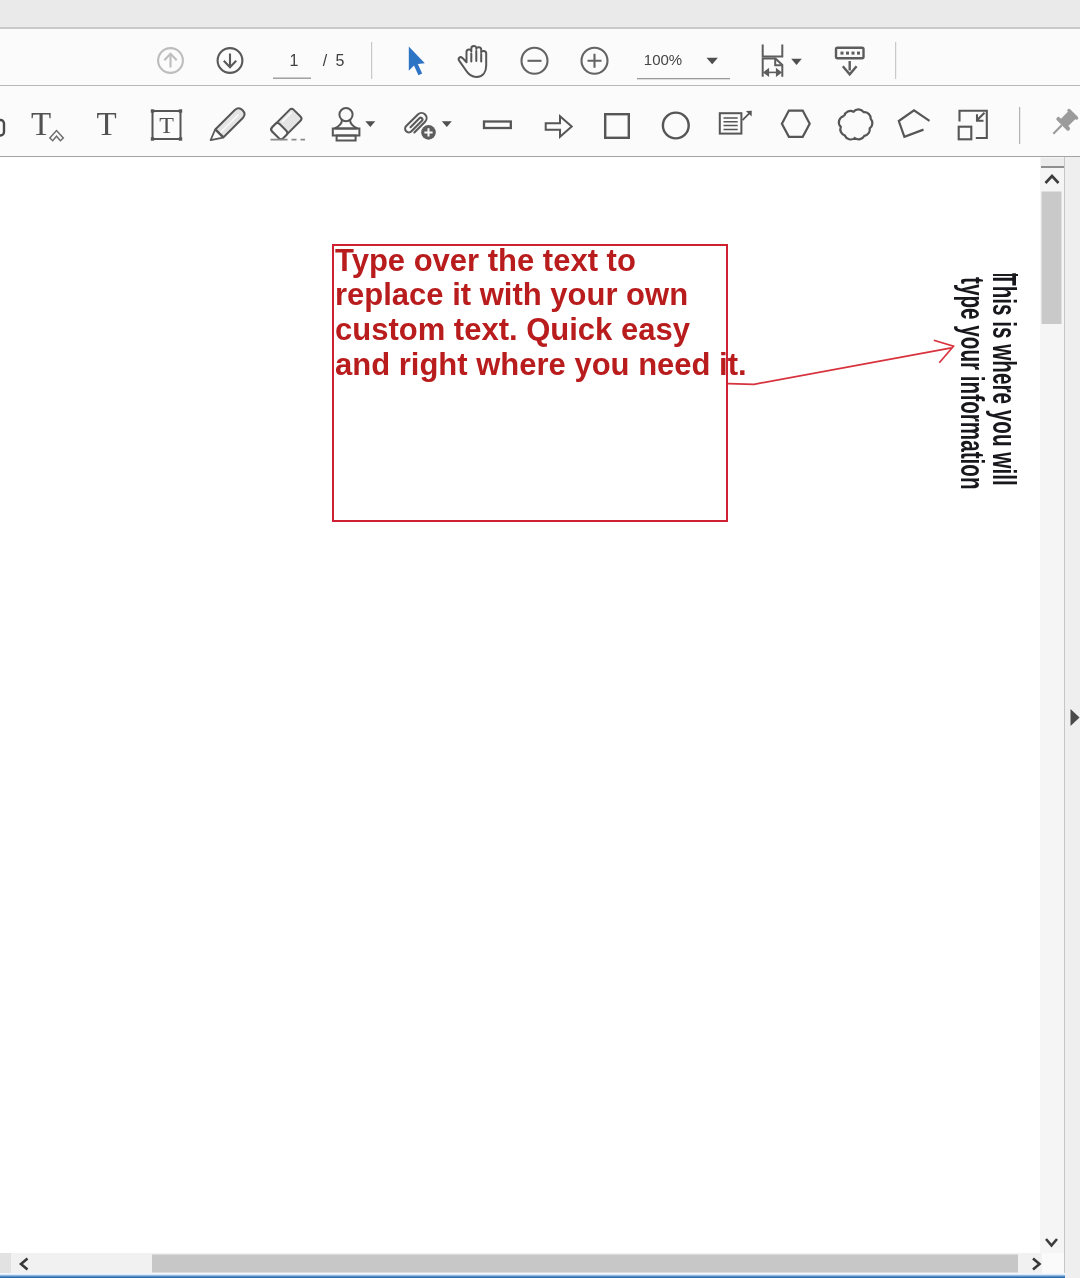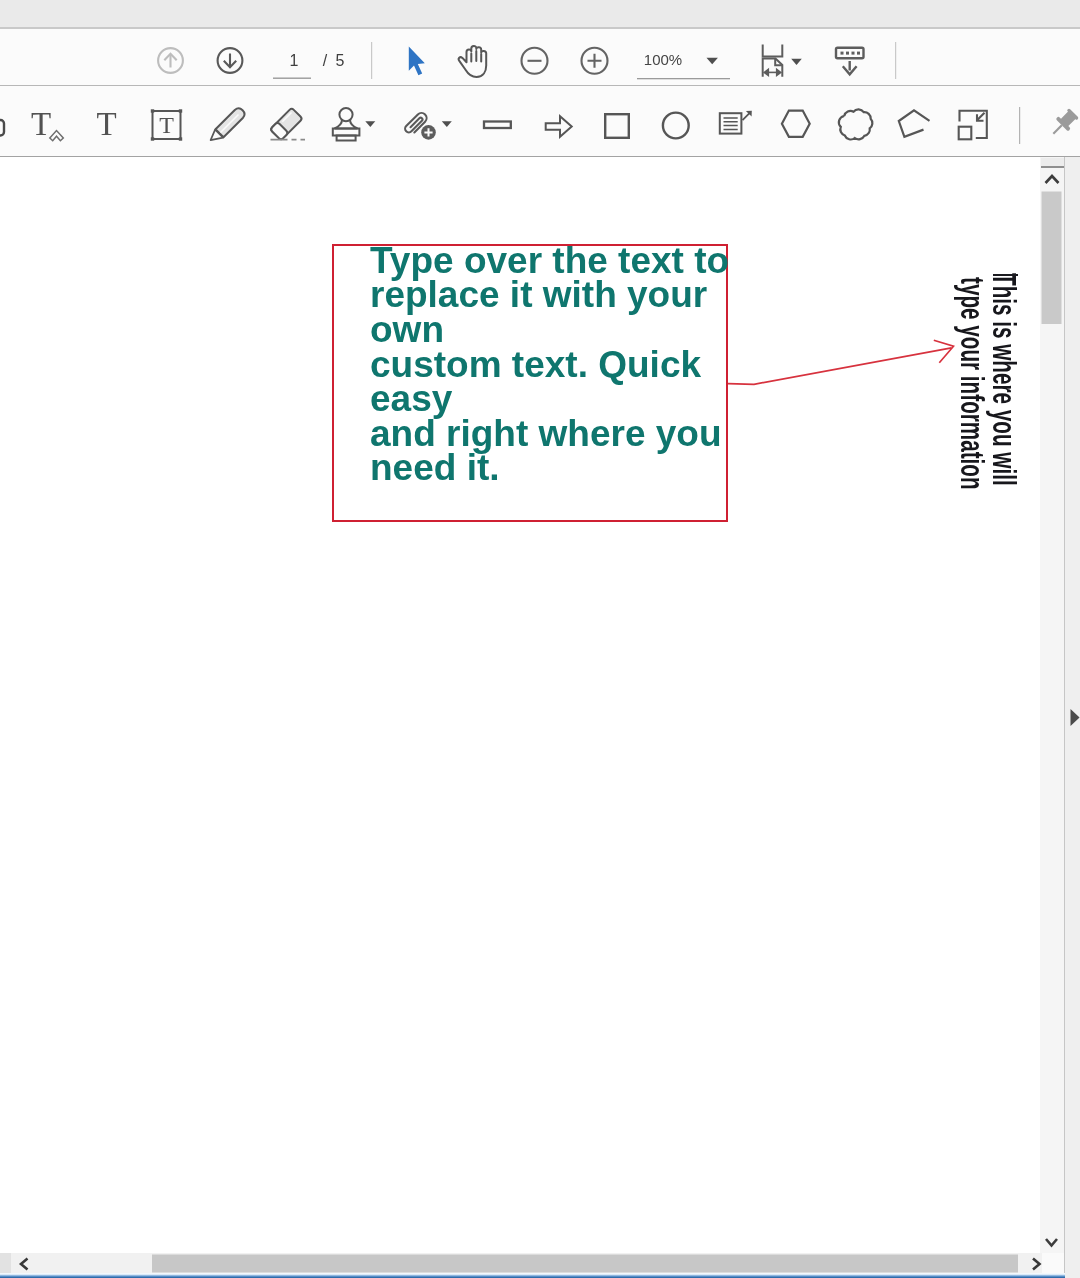--- a/index.html
+++ b/index.html
@@ -163,21 +163,21 @@
 
   <g transform="translate(1063.5,37.5) rotate(45)" fill="#9b9b9b">
     <rect x="-5.2" y="-12.5" width="10.4" height="12" rx="1.5"></rect>
     <rect x="-7" y="-14.8" width="14" height="3.4" rx="1.6"></rect>
     <rect x="-8.8" y="-1.6" width="17.6" height="4" rx="1.8"></rect>
     <rect x="-1.1" y="2.4" width="2.2" height="12"></rect>
   </g>
 </svg>
 
 <div class="abs" style="left:332px;top:243.5px;width:391.5px;height:274px;border:2px solid #cf2032;"></div>
-<div class="abs" style="left:335px;top:243.8px;width:420px;font-weight:bold;font-size:37px;line-height:34.6px;color:#0f766e;padding-left:35px;">Type over the text to<br>replace it with your own<br>custom text. Quick easy<br>and right where you need it.</div>
+<div class="abs" style="left:335px;top:243.8px;width:420px;font-weight:bold;font-size:31px;line-height:34.6px;color:#b91c1c;">Type over the text to<br>replace it with your own<br>custom text. Quick easy<br>and right where you need it.</div>
 
 <svg class="abs" style="left:700px;top:330px;" width="280" height="70" viewBox="0 0 280 70">
   <polyline points="28,53.7 54,54.3 251.5,17.8" fill="none" stroke="#d7323e" stroke-width="1.7"></polyline>
   <polyline points="233.8,10.3 253.5,16.3 239.3,32.8" fill="none" stroke="#d7323e" stroke-width="1.7"></polyline>
 </svg>
 
 <div id="rot" class="abs" style="left:1020.5px;top:272.6px;transform:rotate(90deg) scaleY(1.63);transform-origin:0 0;font-weight:bold;font-size:20.7px;line-height:19.6px;color:#17171c;white-space:nowrap;">
   <div>This is where you will</div>
   <div style="text-indent:4px;">type your information</div>
 </div>

